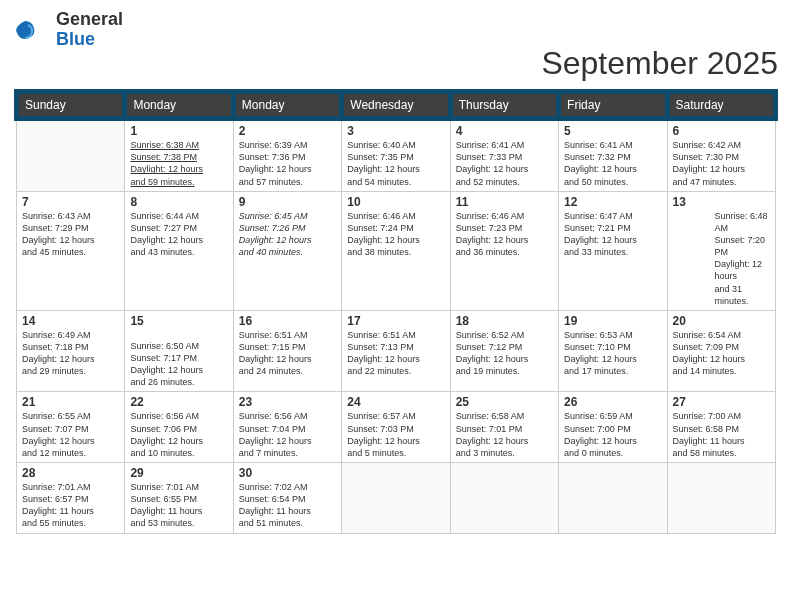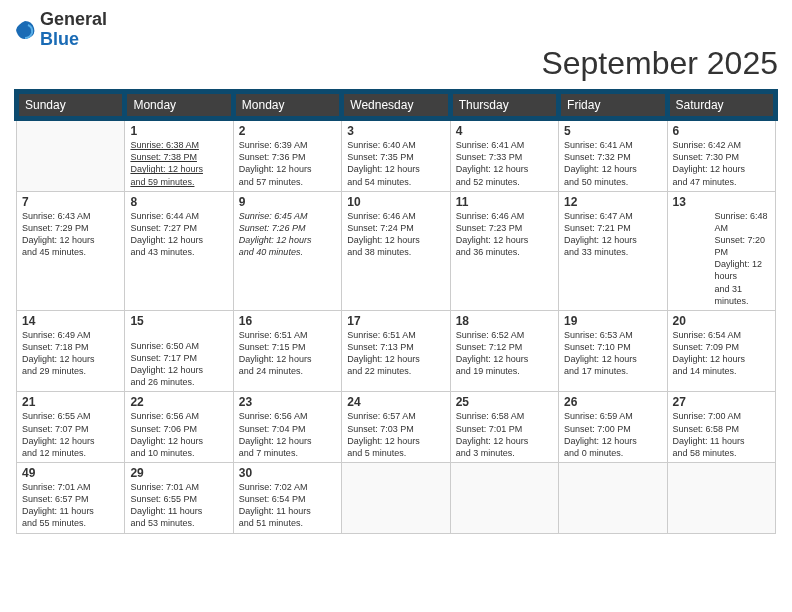--- a/index.html
+++ b/index.html
@@ -18,21 +18,21 @@
     }
     .header {
       display: flex;
       align-items: flex-start;
       justify-content: space-between;
       margin-bottom: 8px;
     }
     .logo {
       display: flex;
       align-items: center;
-      gap: 4px;
+      gap: 20px;
     }
     .logo-text {
       font-size: 18px;
       font-weight: bold;
       line-height: 1.1;
     }
     .logo-general { color: #333; }
     .logo-blue { color: #1a6bb5; }
     .logo-icon {
       width: 22px;
@@ -317,21 +317,21 @@
           <td>
             <span class="day-number">27</span>
             <div class="day-info" style="white-space: pre-line;">Sunrise: 7:00 AM
 Sunset: 6:58 PM
 Daylight: 11 hours
 and 58 minutes.</div>
           </td>
         </tr>
         <tr>
           <td>
-            <span class="day-number">49</span>
+            <span class="day-number">28</span>
             <div class="day-info" style="white-space: pre-line;">Sunrise: 7:01 AM
 Sunset: 6:57 PM
 Daylight: 11 hours
 and 55 minutes.</div>
           </td>
           <td>
             <span class="day-number">29</span>
             <div class="day-info" style="white-space: pre-line;">Sunrise: 7:01 AM
 Sunset: 6:55 PM
 Daylight: 11 hours

